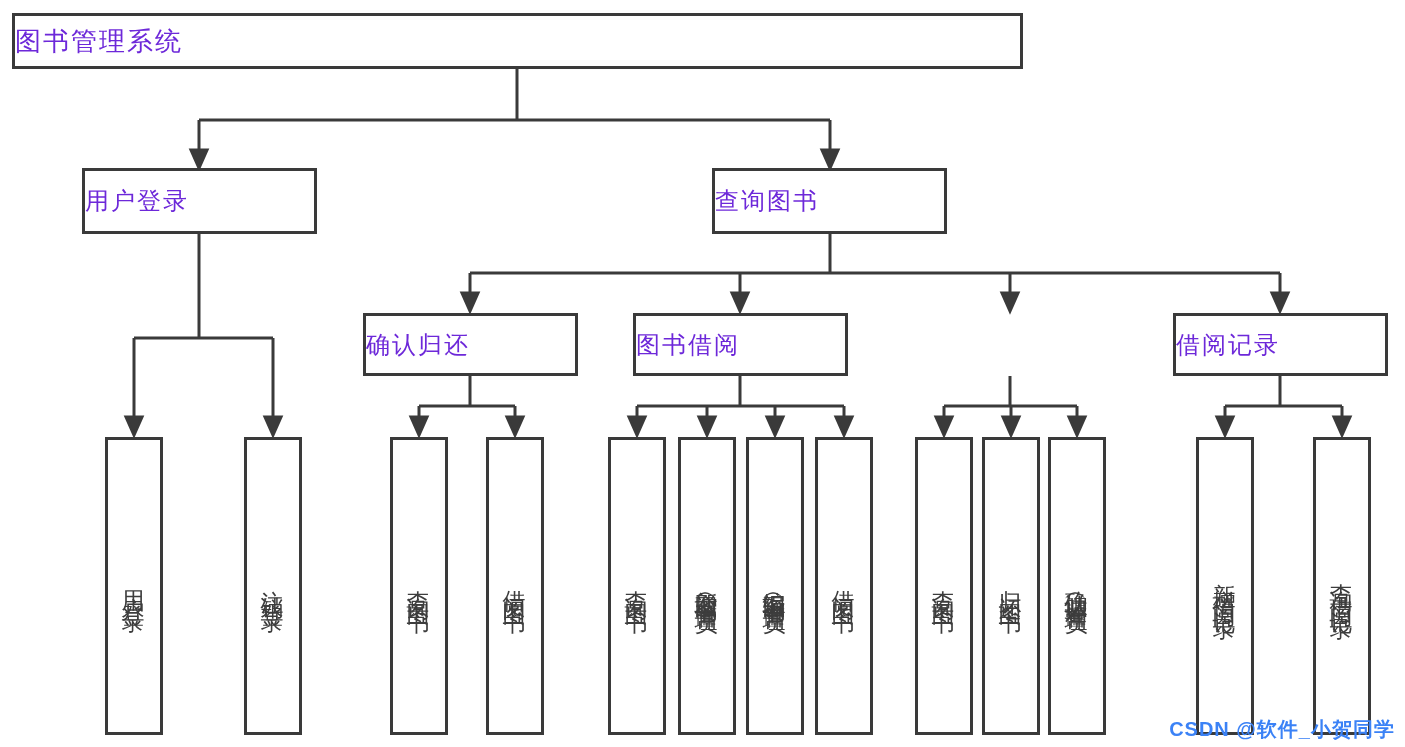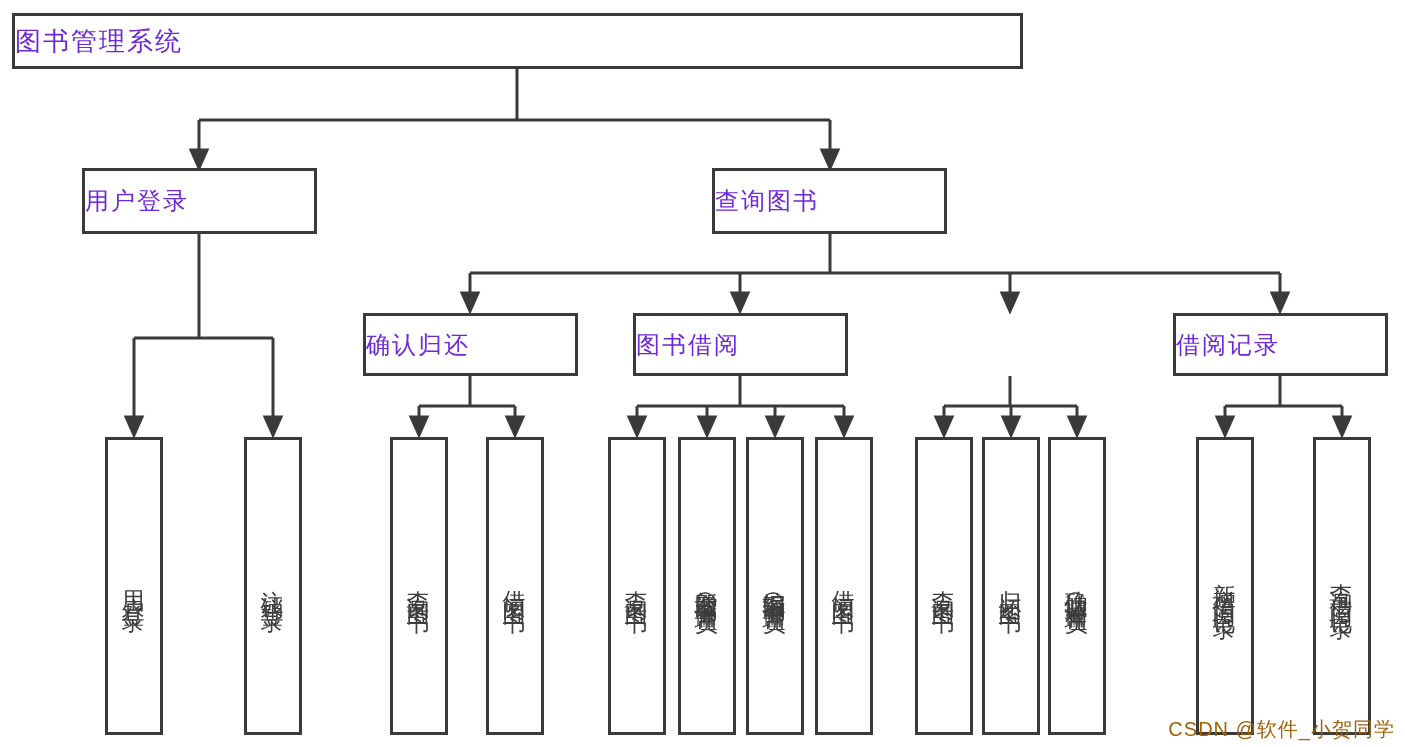--- a/index.html
+++ b/index.html
@@ -46,23 +46,24 @@
   }
   .leaf .lbl { font-size: 23px; letter-spacing: 7px; }
   .leaf.long .lbl { letter-spacing: 3px; }
 
   .watermark {
     position: absolute;
     right: 10px;
     bottom: 4px;
     font-size: 20px;
     letter-spacing: 1px;
-    color: #a16207;
+    color: #3b82f6;
     z-index: 5;
     white-space: nowrap;
+    font-weight: bold;
   }
 </style>
 </head>
 <body>
 
 <div class="canvas">
 
   <svg class="connectors" width="1405" height="747" viewBox="0 0 1405 747">
     <g stroke="#3a3a3a" stroke-width="3" fill="#3a3a3a">
       <g>

